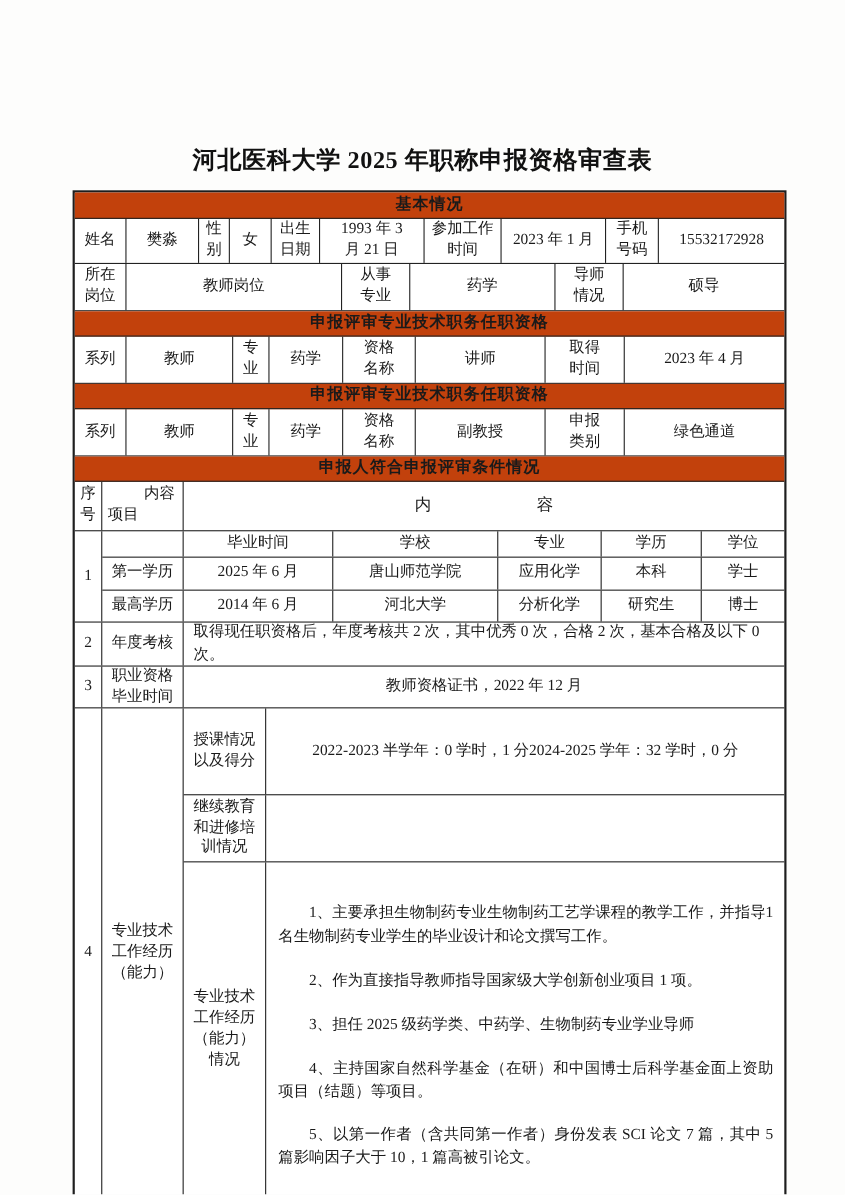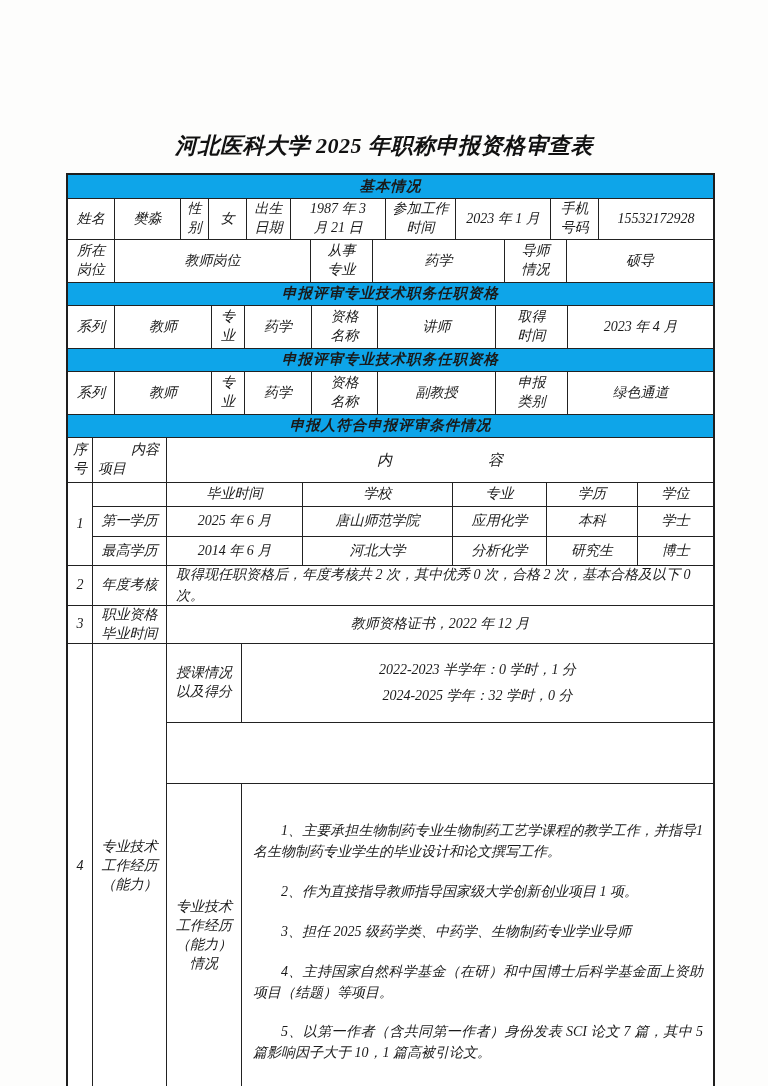--- a/index.html
+++ b/index.html
@@ -4,21 +4,21 @@
 <style>
   * { box-sizing: border-box; margin: 0; padding: 0; }
   html, body { width: 768px; height: 1086px; }
   body {
     background: #fcfcfb;
     color: #1a1a1a;
     font-family: "Liberation Serif", "DejaVu Serif", serif;
     font-size: 14px;
     position: relative;
   }
-  .sheet { width: 768px; height: 1086px; background: #fdfdfc; overflow: hidden; font-style: italic; }
+  .sheet { width: 768px; height: 1086px; background: #fdfdfc; overflow: hidden; }
   .doc-title {
     margin-top: 131px;
     text-align: center;
     font-size: 22px;
     font-weight: bold;
     letter-spacing: 0.5px;
     color: #111;
   }
   .tbl {
     width: 649px;
@@ -34,37 +34,37 @@
     align-items: center;
     justify-content: center;
     text-align: center;
     white-space: pre-line;
     line-height: 1.35;
     padding: 1px 2px;
     overflow: hidden;
   }
   .c.last { border-right: none; }
   .c.grow { flex: 1; }
-  .sec-row { background: #0ea5e9; }
+  .sec-row { background: #c2410c; }
   .sec-title {
     width: 100%;
     font-weight: bold;
     font-size: 14.5px;
     letter-spacing: 1px;
   }
   .vblock { display: flex; flex-direction: column; flex: 1; }
   .subr { display: flex; align-items: stretch; border-bottom: 1.5px solid #222; }
   .subr.nb { border-bottom: none; }
   .item-head { flex-direction: column; justify-content: center; }
   .item-head .ln { width: 100%; line-height: 1.35; }
   .ln-right { text-align: right; padding-right: 5px; }
   .ln-left { text-align: left; padding-left: 3px; }
   .content-head { gap: 96px; font-size: 15px; }
   .left-text { justify-content: flex-start; text-align: left; padding: 3px 9px; line-height: 1.45; }
-  .teach-lines { flex-direction: column; justify-content: center; line-height: 26px; font-size: 14px; }
+  .teach-lines { flex-direction: row; justify-content: center; line-height: 26px; font-size: 14px; }
   .paras {
     display: block;
     padding: 17px 10px 6px 11px;
     text-align: left;
   }
   .paras p {
     text-indent: 2em;
     line-height: 21px;
     font-size: 14px;
     text-align: justify;
@@ -85,21 +85,21 @@
     </div>
 
     <div class="r" style="height:41px">
       <div class="c" style="width:47px">姓名</div>
       <div class="c" style="width:66px">樊淼</div>
       <div class="c" style="width:28px">性
 别</div>
       <div class="c" style="width:38px">女</div>
       <div class="c" style="width:44px">出生
 日期</div>
-      <div class="c" style="width:95px">1987 年 3
+      <div class="c" style="width:95px">1993 年 3
 月 21 日</div>
       <div class="c" style="width:70px">参加工作
 时间</div>
       <div class="c" style="width:95px">2023 年 1 月</div>
       <div class="c" style="width:48px">手机
 号码</div>
       <div class="c last grow num-cell">15532172928</div>
     </div>
 
     <div class="r" style="height:43px">
@@ -216,20 +216,23 @@
       <div class="vblock">
         <div class="subr" style="height:79px">
           <div class="c" style="width:75px">授课情况
 以及得分</div>
           <div class="c last grow teach-lines">
             <div>2022-2023 半学年：0 学时，1 分</div>
             <div>2024-2025 学年：32 学时，0 分</div>
           </div>
         </div>
         <div class="subr" style="height:61px">
+          <div class="c" style="width:75px">继续教育
+和进修培
+训情况</div>
           <div class="c last grow"></div>
         </div>
         <div class="subr nb" style="min-height:195px">
           <div class="c" style="width:75px">专业技术
 工作经历
 （能力）
 情况</div>
           <div class="c last grow paras">
             <p>1、主要承担生物制药专业生物制药工艺学课程的教学工作，并指导1名生物制药专业学生的毕业设计和论文撰写工作。</p>
             <p>2、作为直接指导教师指导国家级大学创新创业项目 1 项。</p>

